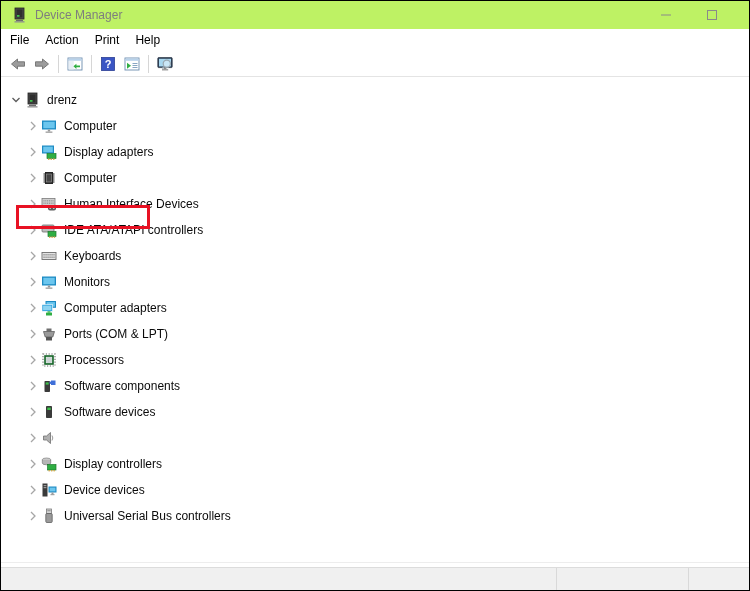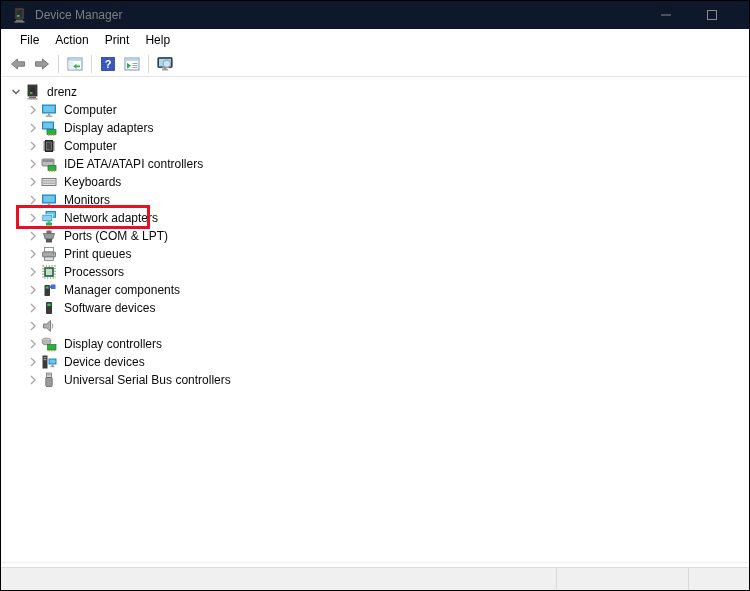--- a/index.html
+++ b/index.html
@@ -2,40 +2,40 @@
 <html><head>
 <meta charset="utf-8">
 <style>
   * { margin:0; padding:0; box-sizing:border-box; }
   html,body { width:750px; height:591px; background:#fff; }
   body { font-family:"Liberation Sans","DejaVu Sans",sans-serif; font-size:12px; color:#111; }
 
   .window { width:750px; height:591px; border:1px solid #000; display:flex; flex-direction:column; background:#fff; }
 
   
-  .titlebar { height:28px; display:flex; align-items:center; position:relative; background:#0f172a; flex:0 0 auto; }
+  .titlebar { height:28px; display:flex; align-items:center; position:relative; background:#bef264; flex:0 0 auto; }
   .titlebar .app-icon { margin-left:10px; width:16px; height:16px; display:flex; }
   .titlebar .title { margin-left:8px; color:#7e7e7e; font-size:12px; }
   .caption-buttons { position:absolute; right:14px; top:0; height:28px; display:flex; }
   .cap-btn { width:46px; height:28px; display:flex; align-items:center; justify-content:center; background:transparent; border:none; cursor:default; }
   .cap-btn svg { display:block; }
 
   
-  .menubar { height:22px; display:flex; align-items:stretch; padding-left:11px; background:#fff; flex:0 0 auto; }
+  .menubar { height:22px; display:flex; align-items:stretch; padding-left:1px; background:#fff; flex:0 0 auto; }
   .menu-item { padding:0 8px; display:flex; align-items:center; color:#000; font-size:12px; }
 
   
   .toolbar { height:26px; display:flex; align-items:center; padding-left:5px; background:#fff; border-bottom:1px solid #e4e4e4; flex:0 0 auto; }
   .tb-btn { width:24px; height:22px; display:flex; align-items:center; justify-content:center; }
   .tb-sep { width:1px; height:18px; background:#d6d6d6; margin:0 4px; }
   .tb-ic { display:flex; }
 
   
   .tree { flex:1 1 auto; position:relative; background:#fff; padding-top:6px; overflow:hidden; }
-  .tree-row { height:18px; display:flex; align-items:center; padding-left:23px; }
+  .tree-row { height:18px; display:flex; align-items:center; padding-left:23px;margin-top:8px; }
   .tree-row.root { padding-left:6px; }
   .chev { width:17px; height:16px; display:flex; align-items:center; justify-content:center; flex:0 0 auto; }
   .node-icon { width:16px; height:16px; margin-right:5px; display:flex; flex:0 0 auto; }
   .node-label { font-size:12px; color:#0a0a0a; padding:1px 2px; white-space:nowrap; }
 
   .annotation-box { position:absolute; left:15px; top:128px; width:134px; height:24px; border:3px solid #e81123; pointer-events:none; }
 
   
   .status-gap { height:5px; background:#fff; border-top:1px solid #ededed; flex:0 0 auto; }
   .statusbar { height:23px; background:#f0f0f0; border-top:1px solid #dcdcdc; display:flex; flex:0 0 auto; }
@@ -216,20 +216,37 @@
         <span class="node-label">Computer</span>
       </div>
       <div class="tree-row">
         <span class="chev">
           <svg width="16" height="16" viewBox="0 0 16 16">
             <path d="M6 4 L10 8 L6 12" fill="none" stroke="#a6a6a6" stroke-width="1.3"></path>
           </svg>
         </span>
         <span class="node-icon">
           <svg width="16" height="16" viewBox="0 0 16 16" shape-rendering="geometricPrecision">
+            <rect x="1" y="2.5" width="13" height="7" fill="#cfcfcf" stroke="#7a7a7a" stroke-width="0.8"></rect>
+            <path d="M2.5 4.5 h10 M2.5 6 h10 M2.5 7.5 h10" stroke="#8a8a8a" stroke-width="0.8" stroke-dasharray="1,0.8" fill="none"></path>
+            <rect x="7" y="9.5" width="8" height="5" rx="2" fill="#5a5a5a"></rect>
+            <circle cx="9.2" cy="12" r="0.9" fill="#cfcfcf"></circle>
+            <circle cx="12.8" cy="12" r="0.9" fill="#cfcfcf"></circle>
+          </svg>
+        </span>
+        <span class="node-label">Human Interface Devices</span>
+      </div>
+      <div class="tree-row">
+        <span class="chev">
+          <svg width="16" height="16" viewBox="0 0 16 16">
+            <path d="M6 4 L10 8 L6 12" fill="none" stroke="#a6a6a6" stroke-width="1.3"></path>
+          </svg>
+        </span>
+        <span class="node-icon">
+          <svg width="16" height="16" viewBox="0 0 16 16" shape-rendering="geometricPrecision">
             <rect x="1" y="3" width="12" height="7" rx="1" fill="#bdbdbd" stroke="#6e6e6e" stroke-width="0.8"></rect>
             <rect x="1.6" y="3.6" width="10.8" height="2.4" fill="#8d8d8d"></rect>
             <rect x="7" y="9.5" width="8" height="5" fill="#2fae43" stroke="#1c7a2d" stroke-width="0.7"></rect>
             <rect x="8" y="14.5" width="1.4" height="1.4" fill="#d7a94a"></rect>
             <rect x="10.4" y="14.5" width="1.4" height="1.4" fill="#d7a94a"></rect>
             <rect x="12.8" y="14.5" width="1.4" height="1.4" fill="#d7a94a"></rect>
           </svg>
         </span>
         <span class="node-label">IDE ATA/ATAPI controllers</span>
       </div>
@@ -272,21 +289,21 @@
         <span class="node-icon">
           <svg width="16" height="16" viewBox="0 0 16 16" shape-rendering="geometricPrecision">
             <rect x="4.5" y="1" width="10.5" height="6.8" fill="#1e8bc3"></rect>
             <rect x="5.6" y="2.1" width="8.3" height="4.6" fill="#6cc6ee"></rect>
             <rect x="1" y="4.5" width="10.5" height="6.8" fill="#2da0dc" stroke="#ffffff" stroke-width="0.6"></rect>
             <rect x="2.1" y="5.6" width="8.3" height="4.6" fill="#8ed4f2"></rect>
             <rect x="6.5" y="11.3" width="3" height="1.3" fill="#2fae43"></rect>
             <rect x="5" y="12.6" width="6" height="2.9" fill="#2fae43"></rect>
           </svg>
         </span>
-        <span class="node-label">Network adapters</span>
+        <span class="node-label">Computer adapters</span>
       </div>
       <div class="tree-row">
         <span class="chev">
           <svg width="16" height="16" viewBox="0 0 16 16">
             <path d="M6 4 L10 8 L6 12" fill="none" stroke="#a6a6a6" stroke-width="1.3"></path>
           </svg>
         </span>
         <span class="node-icon">
           <svg width="16" height="16" viewBox="0 0 16 16" shape-rendering="geometricPrecision">
             <rect x="5.5" y="2.5" width="5" height="3" fill="#6e6e6e"></rect>
@@ -297,57 +314,41 @@
         <span class="node-label">Ports (COM &amp; LPT)</span>
       </div>
       <div class="tree-row">
         <span class="chev">
           <svg width="16" height="16" viewBox="0 0 16 16">
             <path d="M6 4 L10 8 L6 12" fill="none" stroke="#a6a6a6" stroke-width="1.3"></path>
           </svg>
         </span>
         <span class="node-icon">
           <svg width="16" height="16" viewBox="0 0 16 16" shape-rendering="geometricPrecision">
-            <rect x="3.5" y="1.5" width="9" height="4.5" fill="#fdfdfd" stroke="#7a7a7a" stroke-width="0.8"></rect>
-            <rect x="1.5" y="6" width="13" height="5" rx="0.8" fill="#a8a8a8" stroke="#6e6e6e" stroke-width="0.8"></rect>
-            <circle cx="12.4" cy="7.6" r="0.8" fill="#3ec14b"></circle>
-            <rect x="3.5" y="11" width="9" height="3.5" fill="#e0e0e0" stroke="#7a7a7a" stroke-width="0.8"></rect>
-          </svg>
-        </span>
-        <span class="node-label">Print queues</span>
-      </div>
-      <div class="tree-row">
-        <span class="chev">
-          <svg width="16" height="16" viewBox="0 0 16 16">
-            <path d="M6 4 L10 8 L6 12" fill="none" stroke="#a6a6a6" stroke-width="1.3"></path>
-          </svg>
-        </span>
-        <span class="node-icon">
-          <svg width="16" height="16" viewBox="0 0 16 16" shape-rendering="geometricPrecision">
             <rect x="2" y="2" width="12" height="12" fill="none" stroke="#9a9a9a" stroke-width="1.6" stroke-dasharray="1.2,1.6"></rect>
             <rect x="3.2" y="3.2" width="9.6" height="9.6" fill="#17662a"></rect>
             <rect x="5.2" y="5.2" width="5.6" height="5.6" fill="#cdd3d6" stroke="#eef2f3" stroke-width="0.7"></rect>
           </svg>
         </span>
         <span class="node-label">Processors</span>
       </div>
       <div class="tree-row">
         <span class="chev">
           <svg width="16" height="16" viewBox="0 0 16 16">
             <path d="M6 4 L10 8 L6 12" fill="none" stroke="#a6a6a6" stroke-width="1.3"></path>
           </svg>
         </span>
         <span class="node-icon">
           <svg width="16" height="16" viewBox="0 0 16 16" shape-rendering="geometricPrecision">
             <rect x="3.5" y="3" width="5.5" height="11" rx="0.8" fill="#3a3a3a"></rect>
             <rect x="4.7" y="4.4" width="3" height="2.2" fill="#3ec14b"></rect>
             <path d="M10 2.5 h4.5 v4.5 h-4.5 v-1.3 a1.1 1.1 0 1 1 0-1.9 z" fill="#3f6fd8"></path>
           </svg>
         </span>
-        <span class="node-label">Manager components</span>
+        <span class="node-label">Software components</span>
       </div>
       <div class="tree-row">
         <span class="chev">
           <svg width="16" height="16" viewBox="0 0 16 16">
             <path d="M6 4 L10 8 L6 12" fill="none" stroke="#a6a6a6" stroke-width="1.3"></path>
           </svg>
         </span>
         <span class="node-icon">
           <svg width="16" height="16" viewBox="0 0 16 16" shape-rendering="geometricPrecision">
             <rect x="5" y="2" width="6" height="12" rx="0.8" fill="#3a3a3a"></rect>

